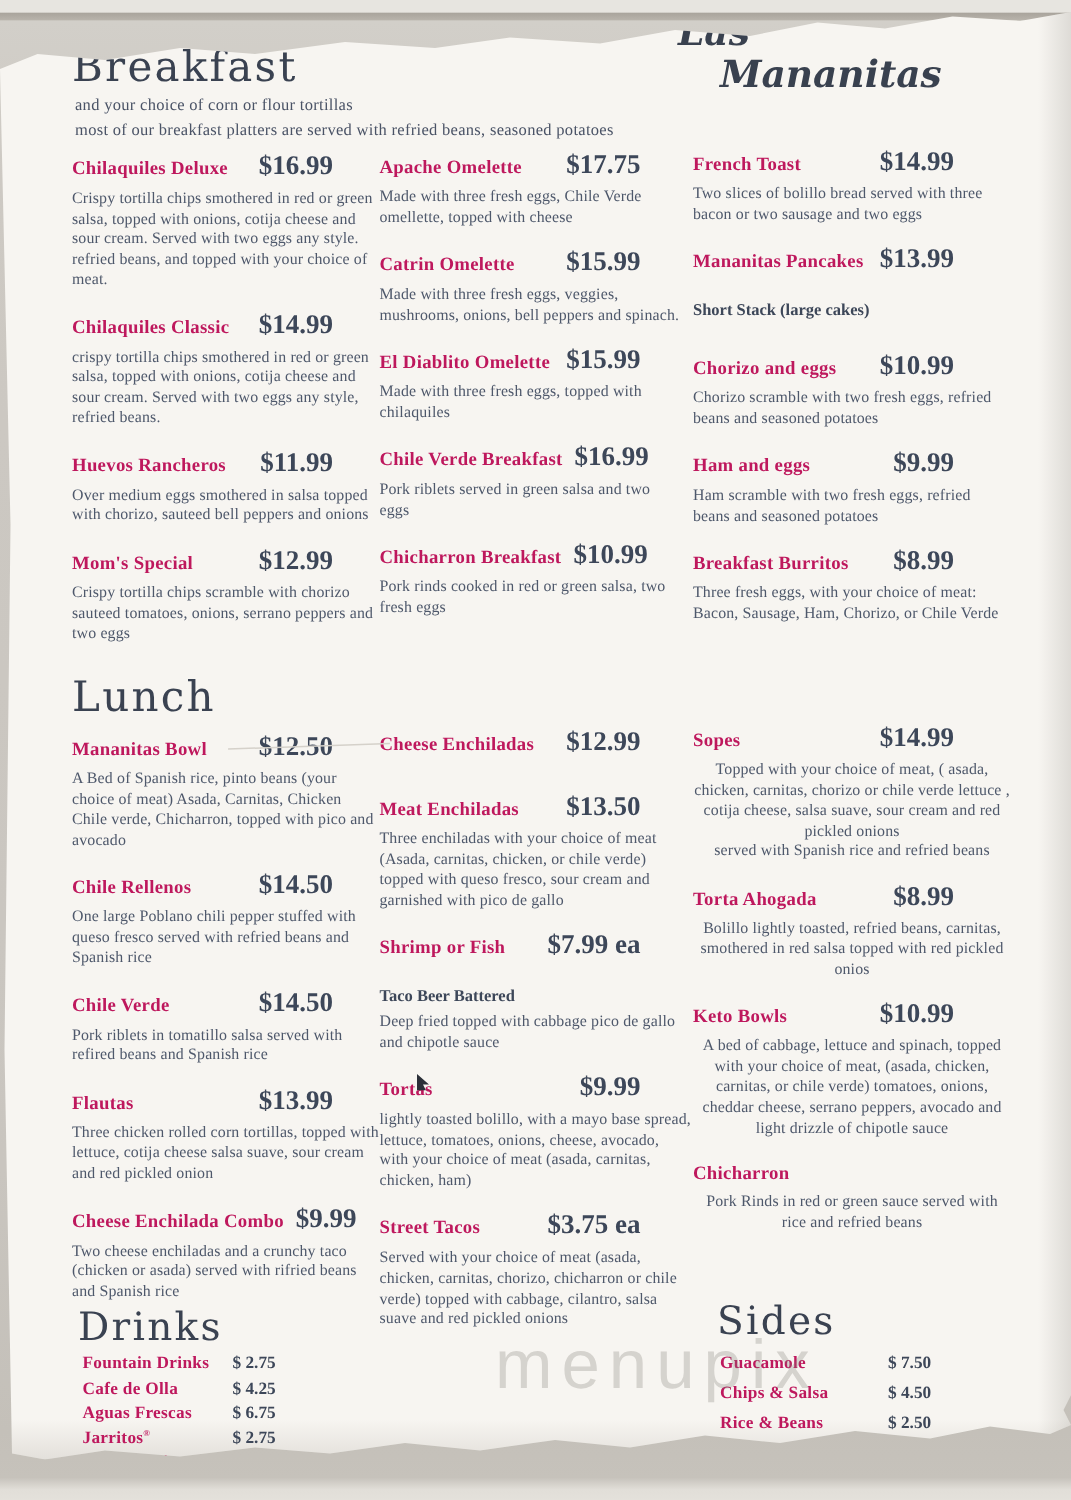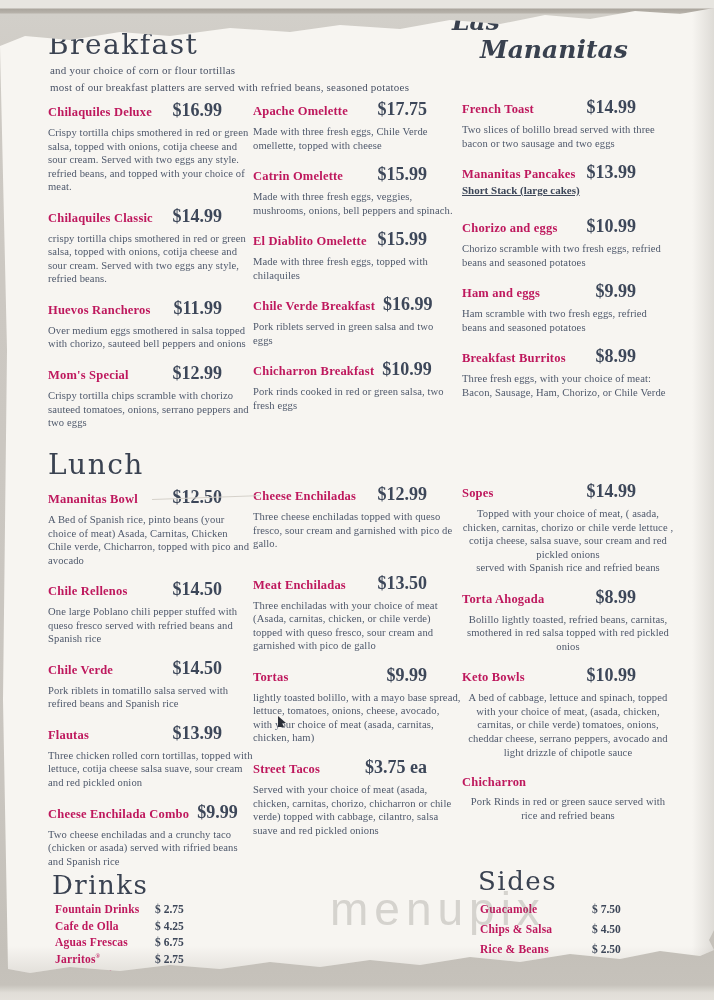--- a/index.html
+++ b/index.html
@@ -55,21 +55,21 @@
   }
   .brand .l2{margin-left:28px;}
   .intro{
     font-size:11px;color:#4a5366;line-height:1.5;letter-spacing:0.2px;
   }
   .col{position:absolute;}
   .mi{margin-bottom:12px;}
   .mh{display:flex;align-items:baseline;width:174px;gap:8px;}
   .nm{font-weight:700;font-size:12.5px;color:#be185d;letter-spacing:0.2px;white-space:nowrap;}
   .pr{font-weight:700;font-size:18px;color:#3d4759;margin-left:auto;white-space:nowrap;}
-  .sub{font-weight:700;font-size:11px;color:#3d4759;margin-top:1px;text-decoration:underline;}
+  .sub{font-weight:700;font-size:11px;color:#3d4759;margin-top:18px;}
   .ds{
     font-size:10.6px;color:#4e586b;line-height:1.28;margin-top:5px;
     white-space:pre-line;letter-spacing:0.1px;
   }
   .plist .prow{display:flex;margin-bottom:4.5px;}
   .plist .nm{font-size:11.5px;}
   .plist .pr{margin-left:0;font-size:11.5px;}
   .drinks-list .nm{width:100px;}
   .sides-list .nm{width:112px;}
   sup.mk{font-size:6px;vertical-align:super;}
@@ -246,28 +246,35 @@
         <div class="ds">Two cheese enchiladas and a crunchy taco (chicken or asada) served with rifried beans and Spanish rice</div>
       </div>
     </div>
 
     <div class="col" style="left:253px;top:484px;width:208px;">
       <div class="mi">
         <div class="mh">
             <span class="nm">Cheese Enchiladas</span>
             <span class="pr">$12.99</span>
           </div>
-        <div class="ds">Three cheese enchiladas topped with queso fresco, sour cream and garnished with pico de gallo.</div>
       </div>
       <div class="mi" style="margin-top:22px;">
         <div class="mh">
             <span class="nm">Meat Enchiladas</span>
             <span class="pr">$13.50</span>
           </div>
         <div class="ds">Three enchiladas with your choice of meat (Asada, carnitas, chicken, or chile verde) topped with queso fresco, sour cream and garnished with pico de gallo</div>
+      </div>
+      <div class="mi">
+        <div class="mh">
+            <span class="nm">Shrimp or Fish</span>
+            <span class="pr">$7.99 ea</span>
+          </div>
+        <div class="sub">Taco Beer Battered</div>
+        <div class="ds">Deep fried topped with cabbage pico de gallo and chipotle sauce</div>
       </div>
       <div class="mi">
         <div class="mh">
             <span class="nm">Tortas</span>
             <span class="pr">$9.99</span>
           </div>
         <div class="ds">lightly toasted bolillo, with a mayo base spread, lettuce, tomatoes, onions, cheese, avocado, with your choice of meat (asada, carnitas, chicken, ham)</div>
       </div>
       <div class="mi">
         <div class="mh">

